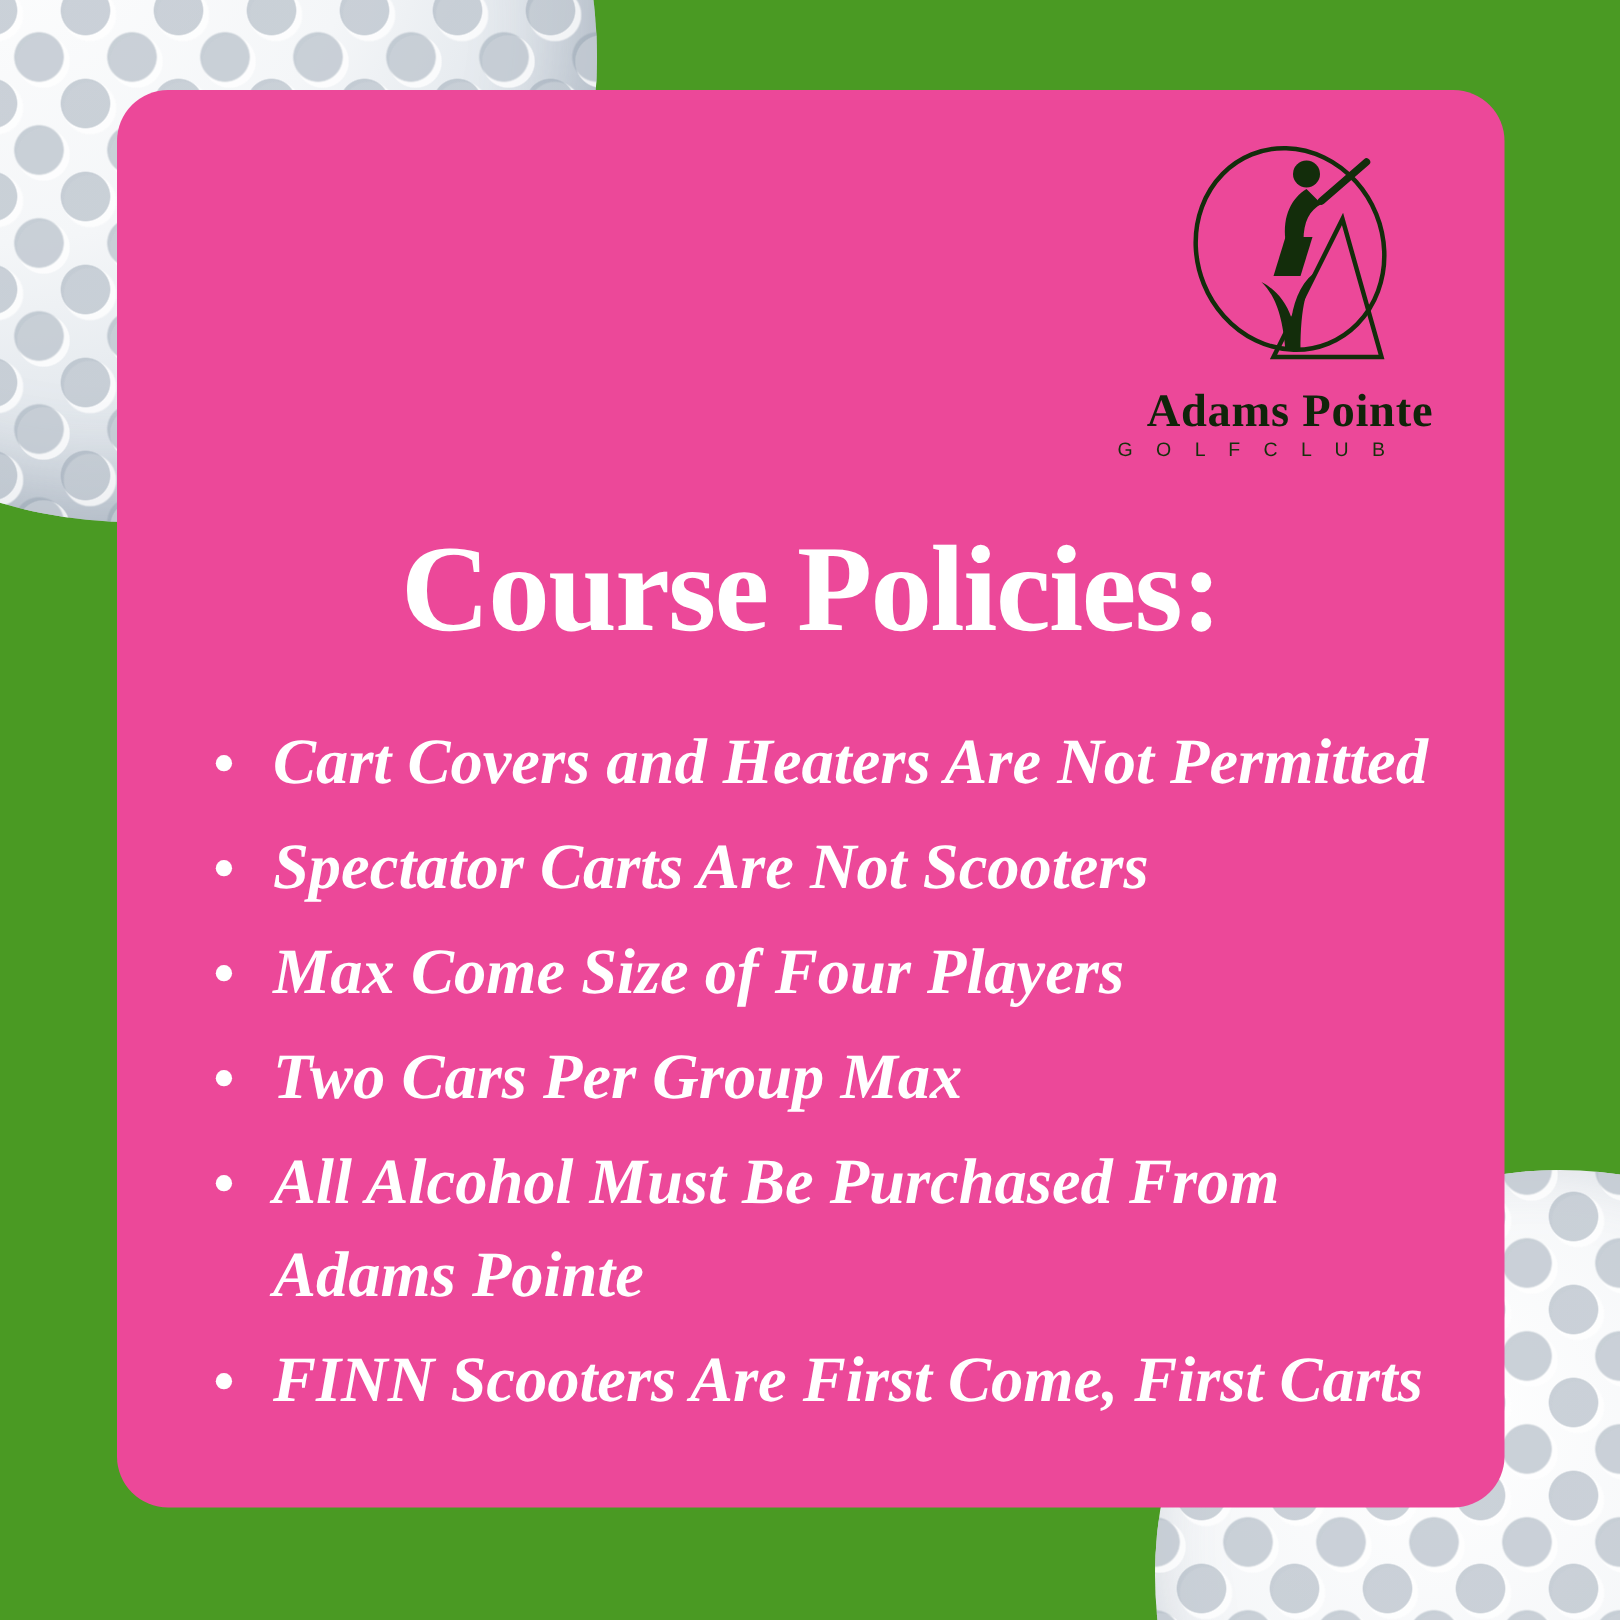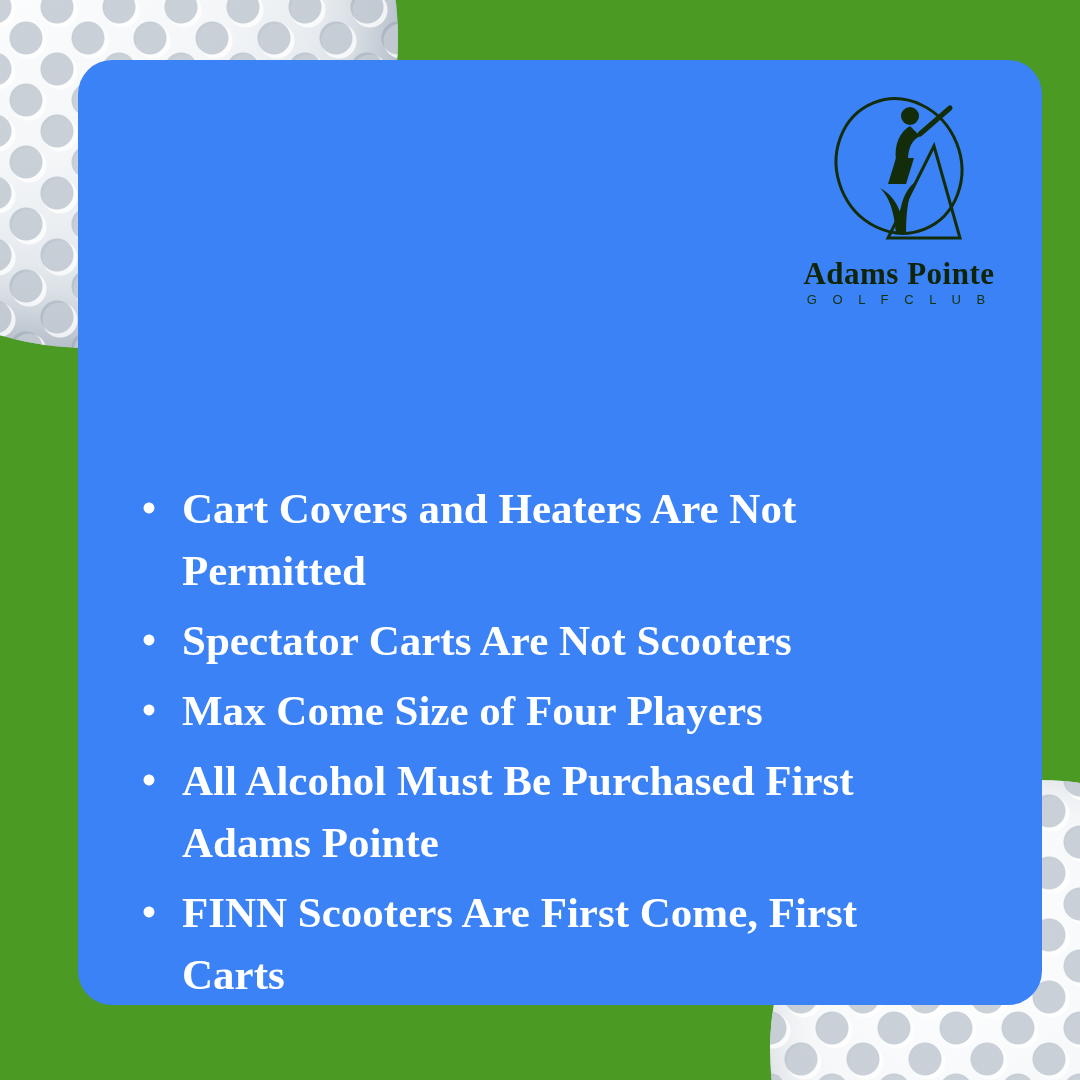--- a/index.html
+++ b/index.html
@@ -58,23 +58,22 @@
     top: 780px;
   }
 
   
   #card {
     position: absolute;
     left: 78px;
     top: 60px;
     width: 925px;
     height: 945px;
-    background: #3b82f6;
+    background: #ec4899;
     border-radius: 34px;
-    padding-left: 39px;
   }
 
   
   #logo {
     position: absolute;
     right: 28px;
     top: 28px;
     width: 230px;
     height: 250px;
   }
@@ -89,21 +88,21 @@
     font-weight: bold;
     font-size: 31px;
     color: #10240a;
     letter-spacing: 0.5px;
   }
   .logo-sub {
     position: absolute;
     left: 0;
     top: 204px;
     width: 230px;
-    text-align: center;
+    text-align: left;
     font-family: "Liberation Sans", sans-serif;
     font-size: 13px;
     color: #14320b;
     letter-spacing: 6px;
   }
 
   
   #heading {
     position: absolute;
     left: 0;
@@ -130,20 +129,21 @@
   }
   #policy-list li {
     position: relative;
     padding-left: 52px;
     margin-bottom: 8px;
     font-family: "Liberation Serif", serif;
     font-weight: bold;
     font-size: 43px;
     line-height: 62px;
     color: #ffffff;
+    font-style: italic;
   }
   #policy-list li::before {
     content: "\2022";
     position: absolute;
     left: 12px;
     top: 0;
     font-size: 40px;
     line-height: 62px;
     color: #ffffff;
   }
@@ -172,23 +172,25 @@
         <path d="M112 146 C110 120 104 108 96 100 C104 104 112 112 116 124 C118 110 124 98 134 92 C126 102 122 116 122 146 Z" fill="#132d0b"></path>
         <circle cx="126" cy="28" r="9" fill="#132d0b"></circle>
         <path d="M126 38 C116 44 110 56 112 72 L124 72 C124 60 128 52 136 48 Z" fill="#132d0b"></path>
         <path d="M136 46 L166 20" stroke="#132d0b" stroke-width="5" fill="none" stroke-linecap="round"></path>
         <path d="M112 70 L104 96 L122 96 L130 70 Z" fill="#132d0b"></path>
       </svg>
       <div class="logo-name">Adams Pointe</div>
       <div class="logo-sub">G O L F  C L U B</div>
     </div>
 
+    <div id="heading">Course Policies:</div>
 
     <ul id="policy-list">
       <li>Cart Covers and Heaters Are Not Permitted</li>
       <li>Spectator Carts Are Not Scooters</li>
       <li>Max Come Size of Four Players</li>
-      <li>All Alcohol Must Be Purchased First Adams Pointe</li>
+      <li>Two Cars Per Group Max</li>
+      <li>All Alcohol Must Be Purchased From Adams Pointe</li>
       <li>FINN Scooters Are First Come, First Carts</li>
     </ul>
 
   </div>
 </div>
 
 </body></html>

